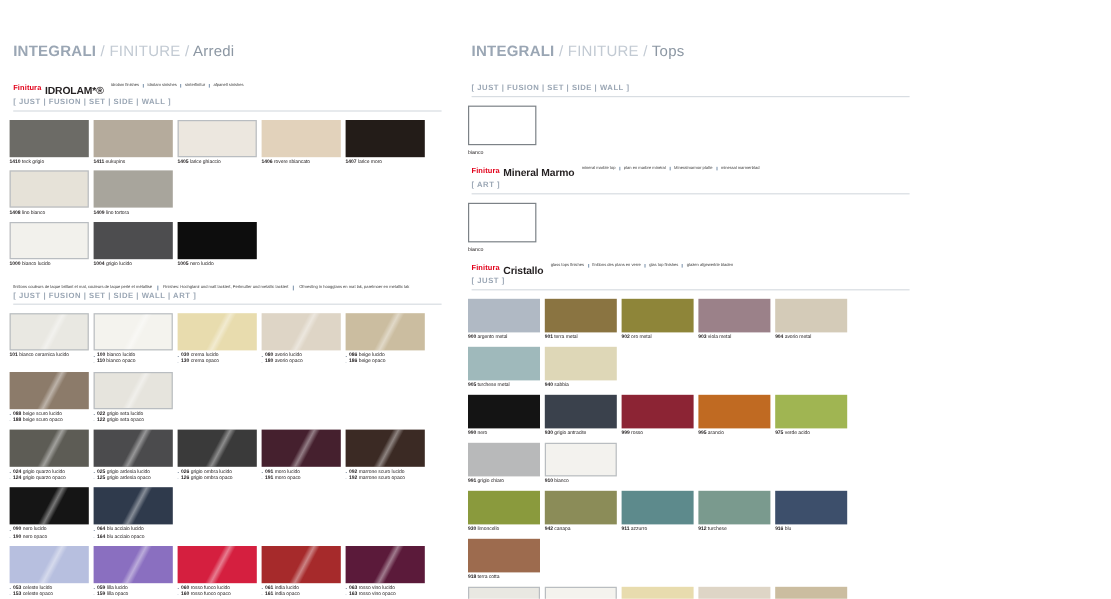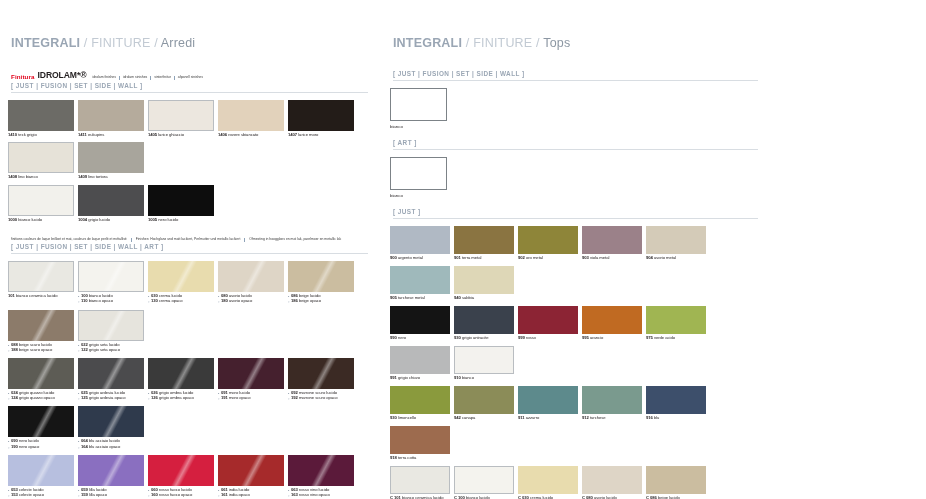--- a/index.html
+++ b/index.html
@@ -16,21 +16,21 @@
 
   
   .crumb{font-size:12.5px;letter-spacing:.2px;margin:4px 0 20px 3px;white-space:nowrap;}
   .crumb .b1{font-weight:bold;color:#9aa6b4;}
   .crumb .sep{color:#c2cad3;font-weight:normal;}
   .crumb .b2{color:#c2cad3;}
   .crumb .b3{color:#8c97a3;}
 
   
   .fin{margin:0 0 5px 3px;}
-  .fin-line{display:flex;align-items:flex-end;white-space:nowrap;}
+  .fin-line{display:flex;align-items:flex-start;white-space:nowrap;}
   .fin-pre{font-size:6.2px;color:#e2001a;font-weight:bold;letter-spacing:.1px;margin-right:3px;padding-bottom:.5px;}
   .fin-name{font-size:8.6px;font-weight:bold;color:#231f20;letter-spacing:-.1px;}
   .fin-trans{display:flex;align-items:center;margin-left:4px;padding-bottom:.5px;}
   .fin-trans span{font-size:3.4px;color:#3a3a3a;padding:0 3px;border-left:1px solid #8fa3b8;line-height:1;}
   .fin-trans span:first-child{border-left:0;padding-left:2px;}
   .fin-desc{display:flex;align-items:center;margin:1.5px 0 0 0;}
   .fin-desc span{font-size:3.4px;color:#3a3a3a;padding:0 4px;border-left:1px solid #8fa3b8;line-height:1;}
   .fin-desc span:first-child{border-left:0;padding-left:0;}
   .fin-codes{font-size:6.4px;color:#9aa6b4;letter-spacing:.45px;margin-top:1.5px;font-weight:bold;}
   .rule{height:1px;background:#d8dde2;margin:3px 0 7px 0;}
@@ -448,30 +448,50 @@
           <div class="fin-codes">[ JUST | FUSION | SET | SIDE | WALL ]</div>
           <div class="rule"></div>
         </div>
         <div>
           <div class="big-sw" style="background: rgb(255, 255, 255);"></div>
           <div class="big-cap">bianco</div>
         </div>
       </div>
       <div class="sect">
         <div class="fin">
+          <div class="fin-line">
+            <span class="fin-pre">Finitura</span>
+            <span class="fin-name">Mineral Marmo</span>
+            <span class="fin-trans">
+              <span>mineral marble top</span>
+              <span>plan en marbre minéral</span>
+              <span>Mineralmarmor platte</span>
+              <span>mineraal marmerblad</span>
+            </span>
+          </div>
           <div class="fin-codes">[ ART ]</div>
           <div class="rule"></div>
         </div>
         <div>
           <div class="big-sw" style="background: rgb(255, 255, 255);"></div>
           <div class="big-cap">bianco</div>
         </div>
       </div>
       <div class="sect">
         <div class="fin">
+          <div class="fin-line">
+            <span class="fin-pre">Finitura</span>
+            <span class="fin-name">Cristallo</span>
+            <span class="fin-trans">
+              <span>glass tops finishes</span>
+              <span>finitions des plans en verre</span>
+              <span>glas top finishes</span>
+              <span>glazen afgewerkte bladen</span>
+            </span>
+          </div>
           <div class="fin-codes">[ JUST ]</div>
           <div class="rule"></div>
         </div>
         <div class="grid grid-r">
           <div class="cell">
             <div class="sw" style="background: rgb(176, 185, 196);"></div>
             <div class="cap">
               <div class="ln">
                 <span class="tx"><b>900</b> argento metal</span>
               </div>

